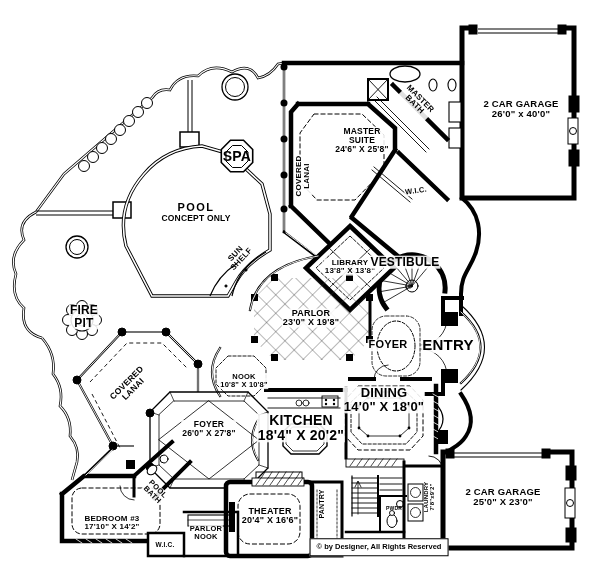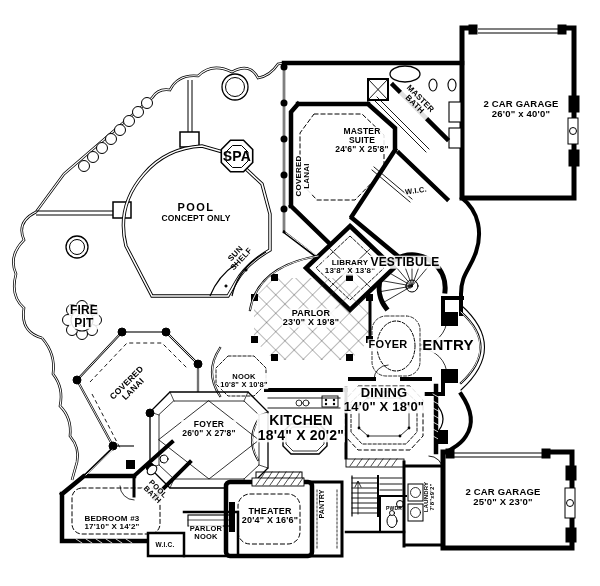--- a/index.html
+++ b/index.html
@@ -383,14 +383,17 @@
   <span>PWDR</span>
 </div>
 <div class="lbl nobg" style="left:429px;top:497px;font-size:6px;--r:-90deg">
   <span>LAUNDRY</span>
       <span>7'8"x9'2"</span>
 </div>
 <div class="lbl" style="left:503px;top:497px;font-size:9.5px">
   <span>2 CAR GARAGE</span>
       <span>25'0" X 23'0"</span>
 </div>
+<div class="cbox" style="left:379px;top:547px">
+  <span>© by Designer, All Rights Reserved</span>
+</div>
 
 </div>
 
 </body></html>

